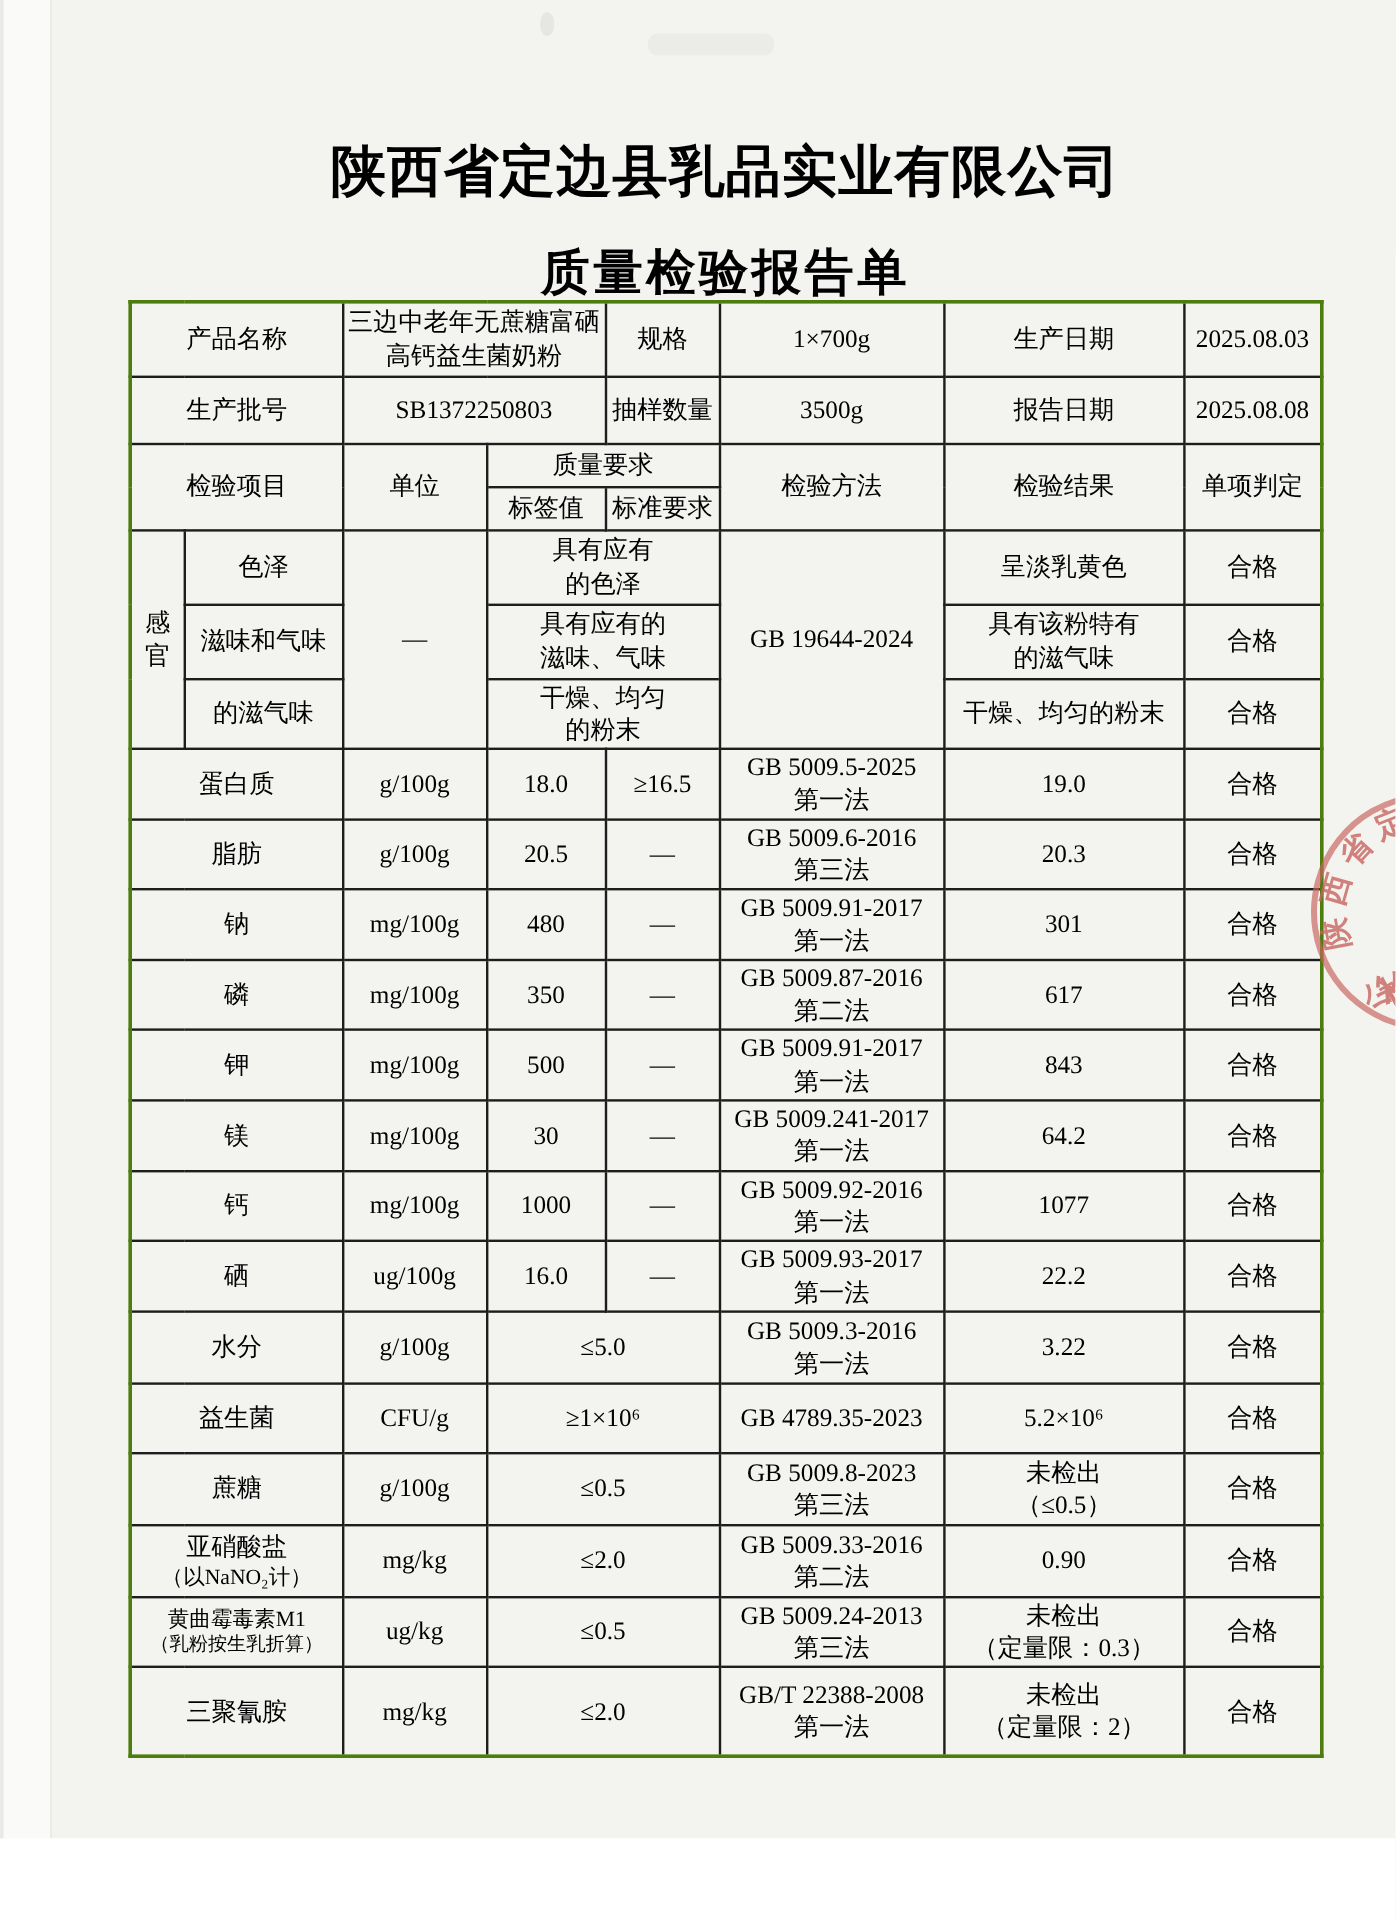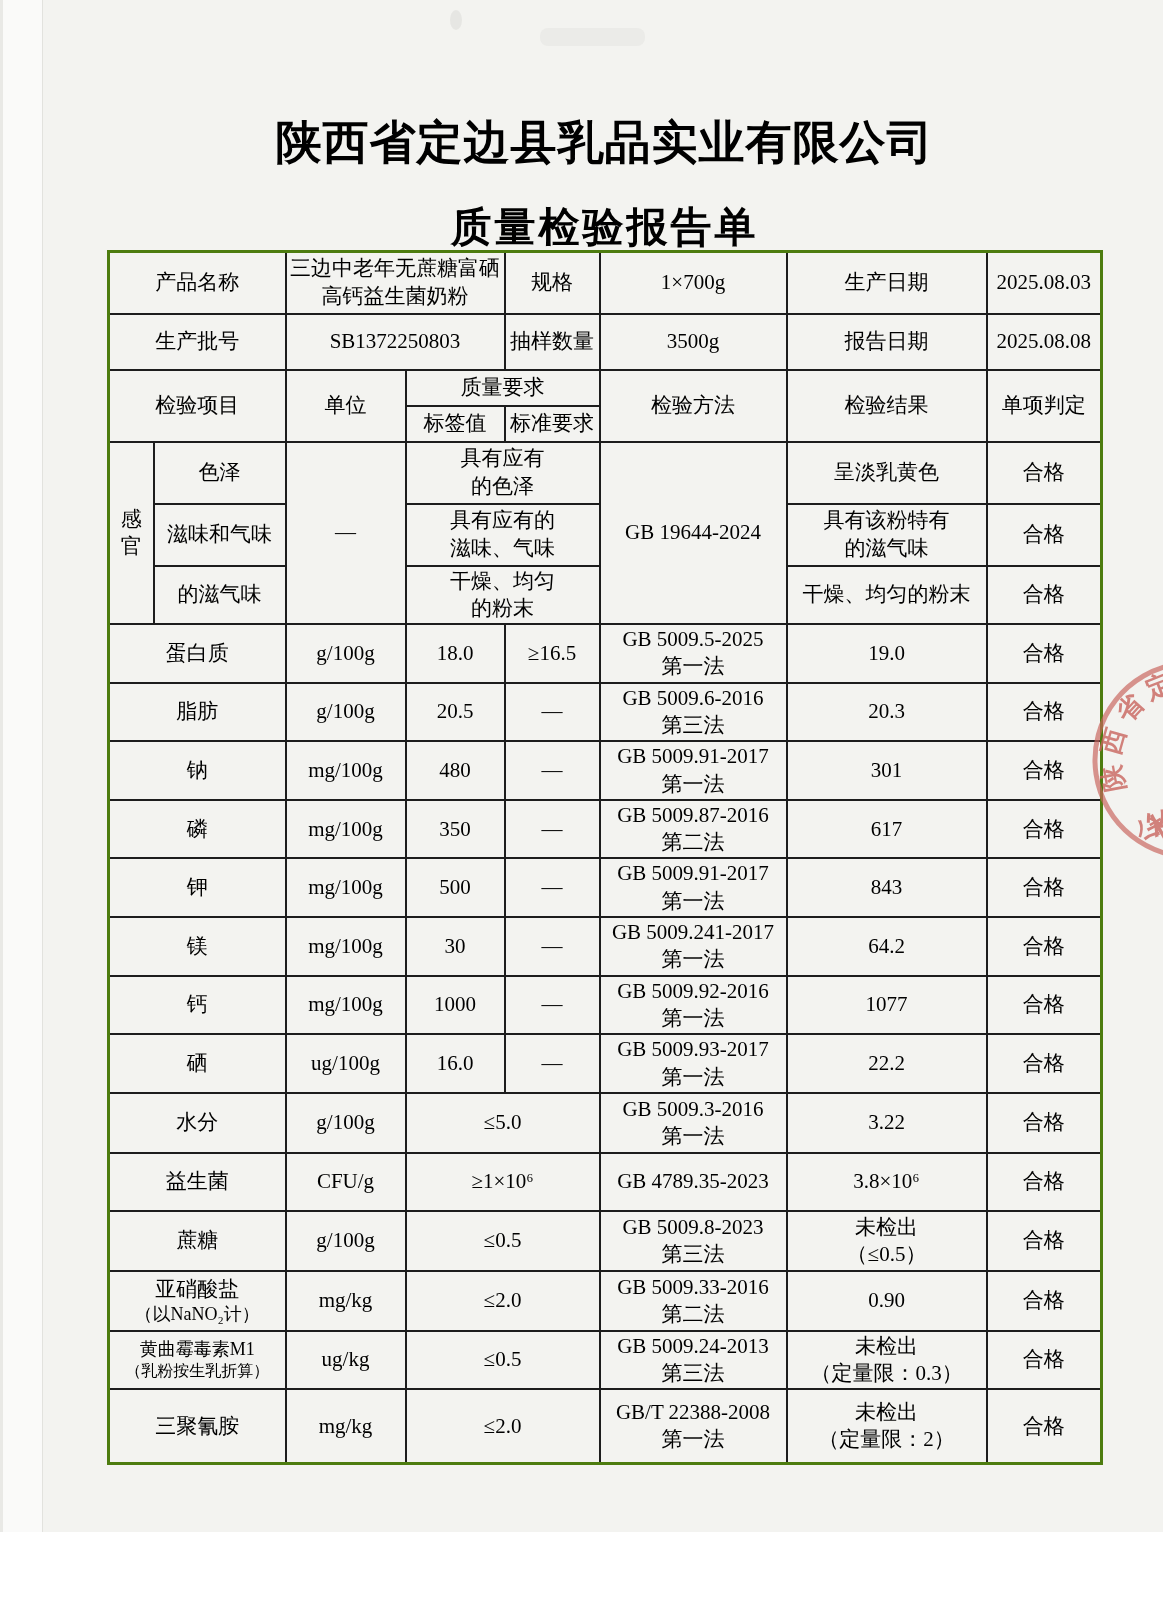--- a/index.html
+++ b/index.html
@@ -251,21 +251,21 @@
       </td>
       <td>3.22</td>
       <td>合格</td>
     </tr>
 
     <tr style="height:58px">
       <td colspan="2">益生菌</td>
       <td>CFU/g</td>
       <td colspan="2">≥1×10⁶</td>
       <td class="meth">GB 4789.35-2023</td>
-      <td>3.8×10⁶</td>
+      <td>5.2×10⁶</td>
       <td>合格</td>
     </tr>
 
     <tr style="height:60px">
       <td colspan="2">蔗糖</td>
       <td>g/100g</td>
       <td colspan="2">≤0.5</td>
       <td class="meth">
         <span class="l">GB 5009.8-2023</span>
         <span class="l">第三法</span>

